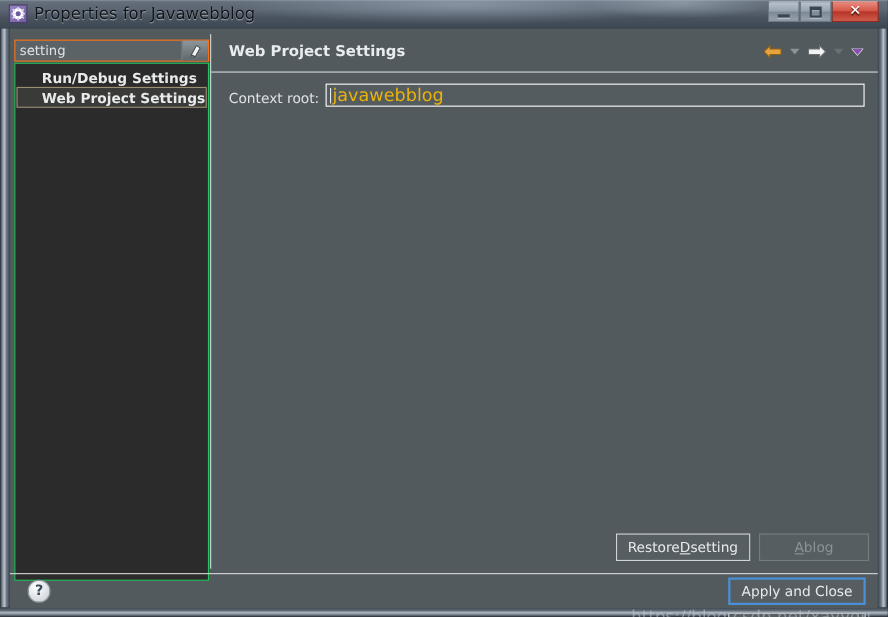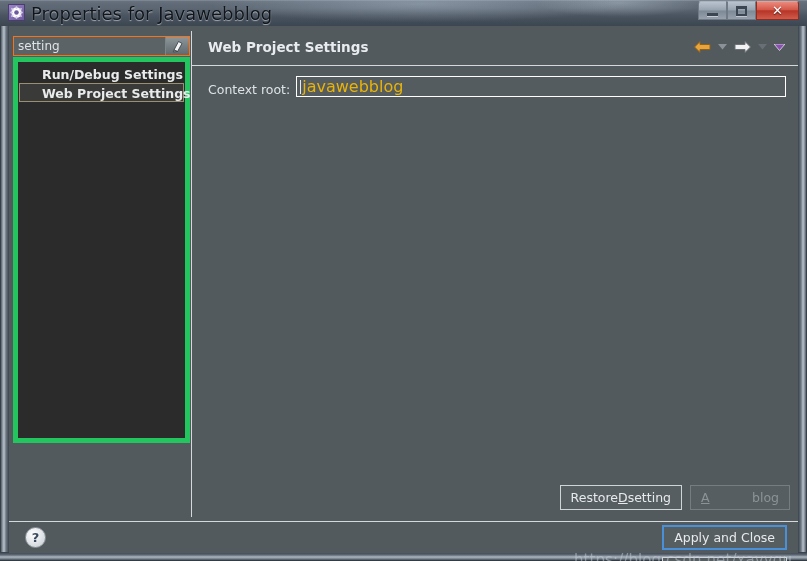--- a/index.html
+++ b/index.html
@@ -66,21 +66,21 @@
     border: 1px solid #4a3d70;
     box-sizing: border-box;
     display: flex;
     align-items: center;
     justify-content: center;
   }
   #app-icon svg { display:block; }
   #window-title {
     position: absolute;
     left: 31px; top: 3px;
-    font-size: 18px;
+    font-size: 15px;
     color: #10151b;
     text-shadow: 0 1px 1px rgba(255,255,255,0.55);
     white-space: nowrap;
   }
 
   .winbtn {
     position: absolute;
     top: 1px;
     height: 19px;
     box-sizing: border-box;
@@ -167,23 +167,23 @@
     background: linear-gradient(to bottom, #8d969b, #5f686d);
     border-left: 1px solid #7c858a;
     box-sizing: border-box;
     display: flex;
     align-items: center;
     justify-content: center;
   }
   #tree-list {
     position: absolute;
     left: 4px; top: 26px;
-    width: 177px; height: 386px;
+    width: 177px; height: 471px;
     background: #2b2b2b;
-    border: 5px solid #22c55e;
+    border: 1px solid #22c55e;
     box-sizing: border-box;
     padding-top: 2px;
   }
   .tree-item {
     height: 19px;
     line-height: 19px;
     padding-left: 22px;
     font-size: 12.5px;
     font-weight: bold;
     color: #e8eaec;
@@ -303,21 +303,21 @@
     height: 25px;
     min-width: 100px;
     padding: 0 10px;
     background: #565e62;
     border: 1px solid #cfd4d7;
     box-sizing: border-box;
     color: #e7eaec;
     font-size: 12.5px;
     display: flex;
     align-items: center;
-    justify-content: space-between;
+    justify-content: center;
     white-space: nowrap;
   }
   .btn.disabled {
     color: #8c9397;
     border-color: #767d81;
   }
   .btn.default-focus {
     border: 2px solid #4a90d9;
   }
   .mn { text-decoration: underline; }

